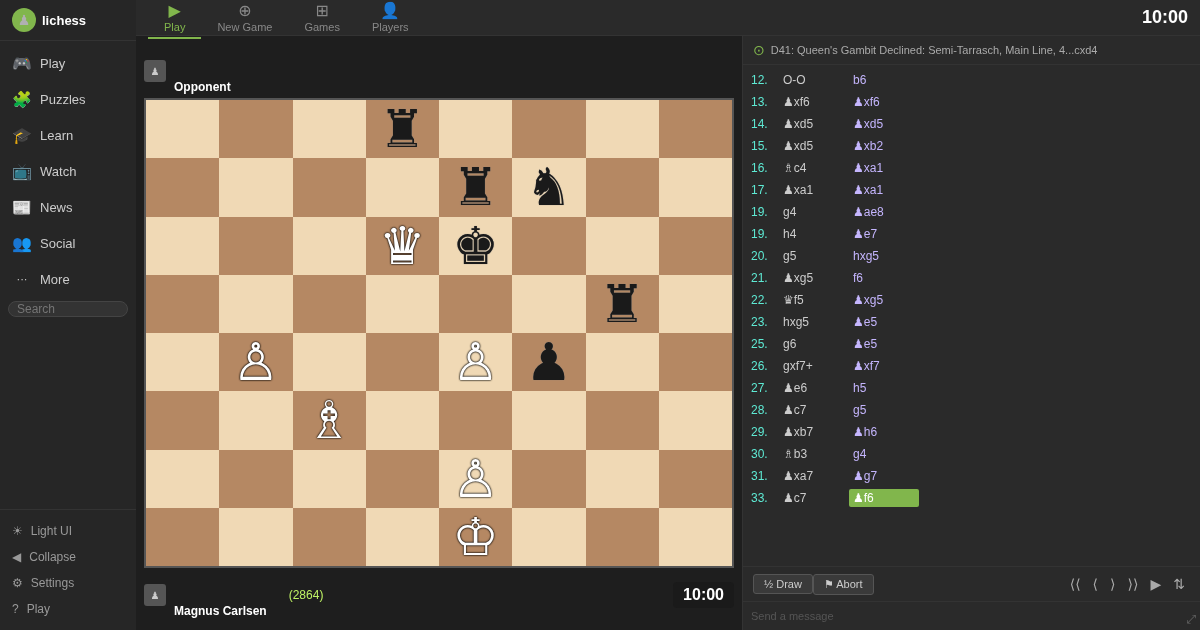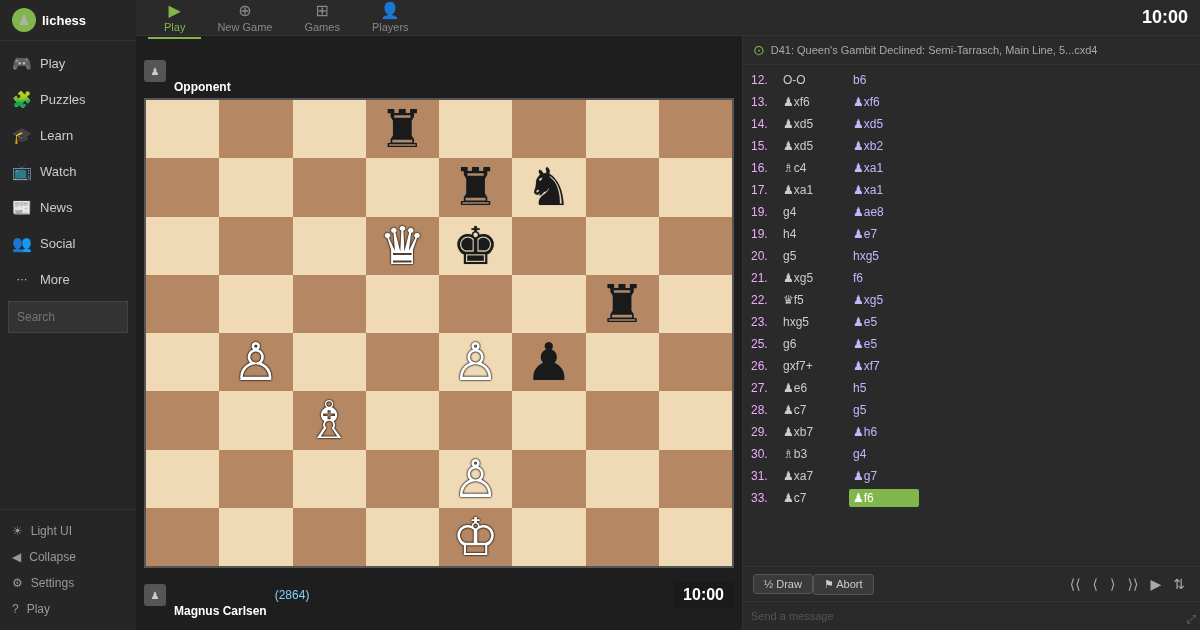--- a/index.html
+++ b/index.html
@@ -50,24 +50,24 @@
       font-weight: 500;
     }
     .nav-icon {
       width: 20px; height: 20px;
       display: flex; align-items: center; justify-content: center;
       font-size: 16px;
       flex-shrink: 0;
     }
     .search-box {
       margin: 4px 8px;
-      padding: 8px 8px;
+      padding: 0 8px;
       background: #333;
       border: 1px solid #444;
-      border-radius: 0;
+      border-radius: 8px;
       color: #999;
       font-size: 12px;
       width: calc(100% - 16px);
       outline: none;
     }
     .sidebar-bottom {
       padding: 8px 0;
       border-top: 1px solid #333;
     }
     .sidebar-bottom-item {
@@ -150,21 +150,21 @@
     .cell.dark { background: #b58863; }
     .piece { user-select: none; cursor: pointer; }
     .piece.white { color: #fff; text-shadow: 0 0 2px #000, 0 0 2px #000; }
     .piece.black { color: #1a1a1a; text-shadow: 0 0 1px #888; }
 
     .board-bottom-player {
       display: flex; align-items: center; justify-content: space-between;
       padding: 4px 0; width: 590px; font-size: 12px; color: #ccc;
     }
     .player-name { font-weight: bold; color: #fff; margin-top: 32px; }
-    .player-rating { color: #7dd3fc; }
+    .player-rating { color: #bef264; margin-left: 14px; }
     .clock-box {
       background: #1a1a1a; color: #fff; padding: 4px 10px;
       border-radius: 4px; font-size: 16px; font-weight: bold; font-variant-numeric: tabular-nums;
     }
 
     
     .moves-panel {
       flex: 1;
       display: flex;
       flex-direction: column;
@@ -187,21 +187,21 @@
     }
     .moves-list::-webkit-scrollbar { width: 4px; }
     .moves-list::-webkit-scrollbar-track { background: #222; }
     .moves-list::-webkit-scrollbar-thumb { background: #555; border-radius: 2px; }
     .move-row {
       display: flex;
       align-items: center;
       padding: 2px 8px;
       font-size: 12px;
     }
-    .move-num { width: 28px; color: #f0abfc; flex-shrink: 0; }
+    .move-num { width: 28px; color: #5eead4; flex-shrink: 0; }
     .move-white { width: 70px; color: #ccc; cursor: pointer; padding: 2px 4px; border-radius: 2px; }
     .move-black { width: 70px; color: #c4b5fd; cursor: pointer; padding: 2px 4px; border-radius: 2px; }
     .move-active { background: #81b64c !important; color: #fff !important; }
     .controls-bar {
       padding: 6px 10px;
       border-top: 1px solid #333;
       display: flex; align-items: center; justify-content: space-between;
     }
     .controls-left { display: flex; gap: 0; align-items: center; }
     .ctrl-btn {
@@ -412,21 +412,21 @@
           <span class="player-name">Magnus Carlsen</span>
           <span class="player-rating">(2864)</span>
         </div>
         <div class="clock-box">10:00</div>
       </div>
     </div>
 
     <div class="moves-panel">
       <div class="opening-info">
         <span class="opening-icon">⊙</span>
-        <span>D41: Queen's Gambit Declined: Semi-Tarrasch, Main Line, 5...cxd4</span>
+        <span>D41: Queen's Gambit Declined: Semi-Tarrasch, Main Line, 4...cxd4</span>
       </div>
       <div class="moves-list" id="moves-list">
       <div class="move-row">
             <span class="move-num">12.</span>
             <span class="move-white">O-O</span>
             <span class="move-black">b6</span>
           </div>
           <div class="move-row">
             <span class="move-num">13.</span>
             <span class="move-white">♟xf6</span>

